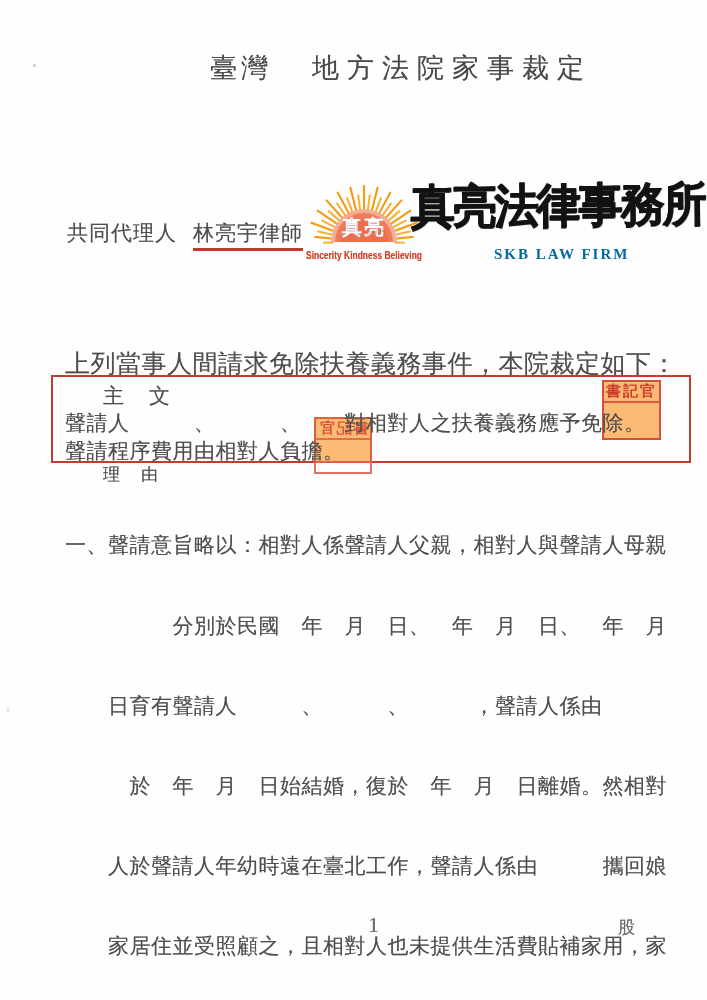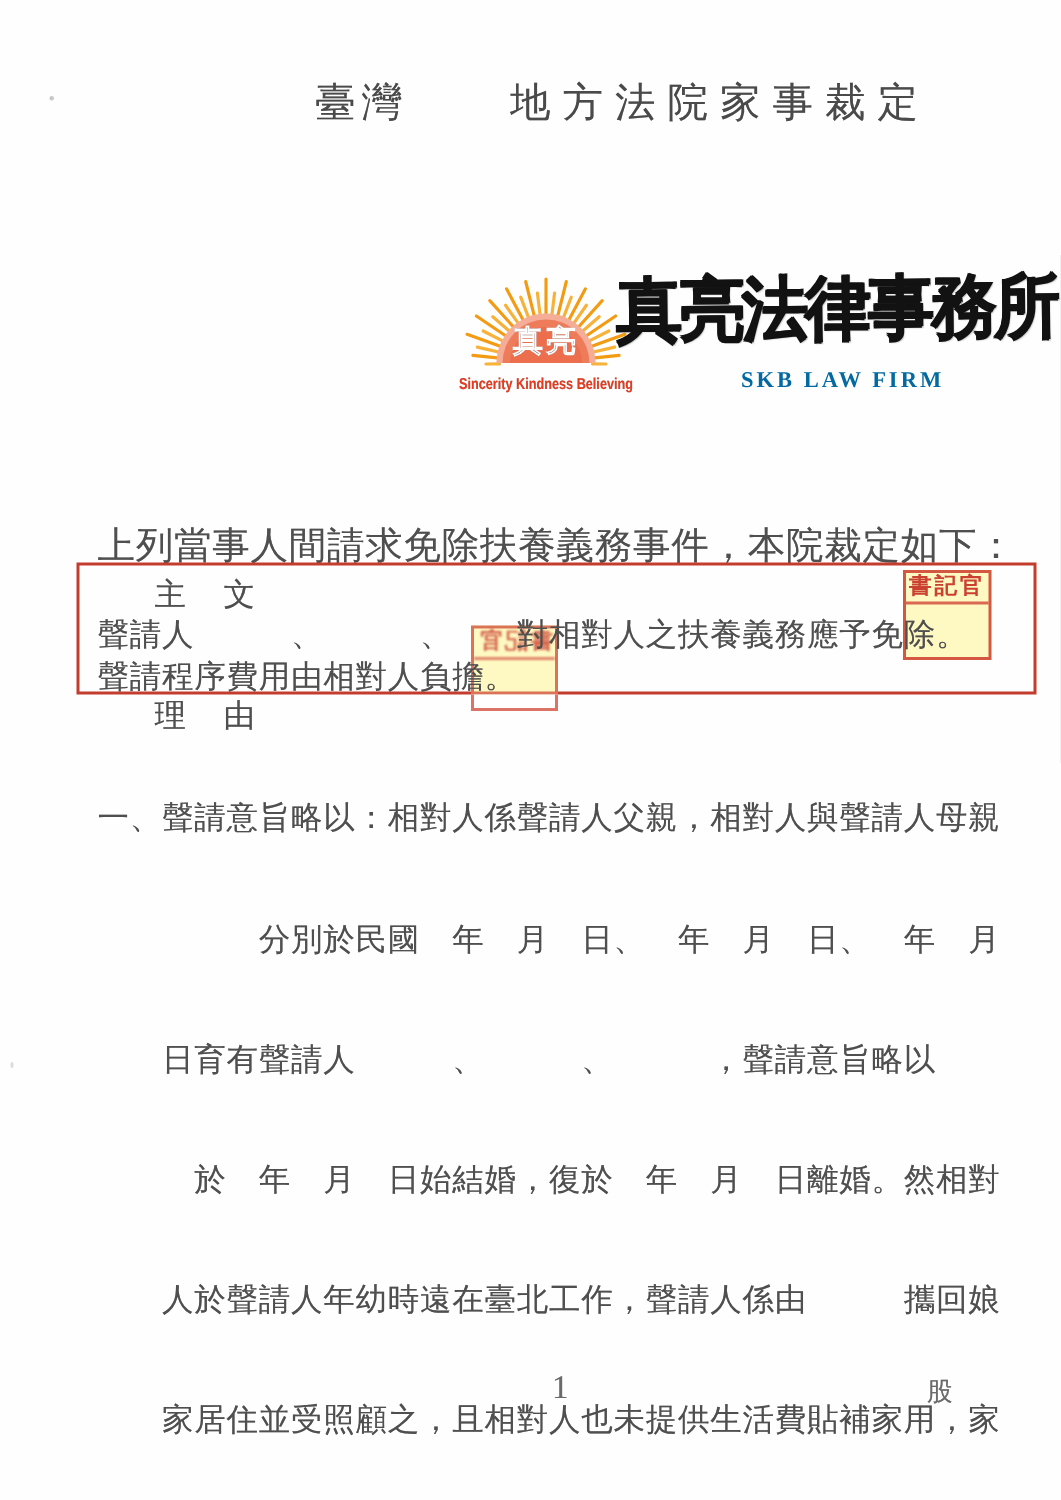--- a/index.html
+++ b/index.html
@@ -7,21 +7,21 @@
     position:relative;width:707px;height:1000px;background:#fefefe;
     font-family:"Liberation Serif","DejaVu Serif",serif;
     color:#4f4f4f;overflow:hidden;
     text-shadow:0 0 .4px rgba(90,90,90,.55);
   }
   .abs{position:absolute;white-space:pre;}
   .scan-dot{position:absolute;background:#9a9a9a;border-radius:50%;opacity:.55;}
 
   .title-line{top:50px;left:210px;font-size:27px;color:#4a4a4a;letter-spacing:4px;}
   .title-gap{display:inline-block;width:40px;}
-  .title-suffix{letter-spacing:8px;margin-left:28px;}
+  .title-suffix{letter-spacing:8px;}
   .case-line{top:92px;left:340px;font-size:21px;letter-spacing:2px;}
   .applicant-line{top:117px;left:65px;font-size:21px;letter-spacing:2px;}
 
   .agent-line{top:219px;left:67px;font-size:21px;letter-spacing:1px;}
   .agent-name{margin-left:16px;border-bottom:3px solid #c0392b;padding-bottom:3px;letter-spacing:1px;}
   .respondent-line{top:250px;left:67px;font-size:21px;letter-spacing:4px;}
 
   .logo-svg{position:absolute;left:304px;top:179px;}
   .firm-zh{
     top:176px;left:410px;width:290px;font-size:44px;font-weight:900;color:#121212;
@@ -31,23 +31,23 @@
   .firm-en{top:246px;left:494px;font-size:15px;font-weight:700;color:#0369a1;letter-spacing:2px;
     font-family:"Liberation Serif",serif;text-shadow:none;}
 
   .preamble{top:347px;left:65px;font-size:25px;letter-spacing:.5px;}
 
   .ruling-box{position:absolute;left:51px;top:375px;width:636px;height:84px;
     border:2.5px solid #c43c2d;z-index:1;}
   .main-heading{top:382px;left:103px;font-size:21px;letter-spacing:2px;z-index:4;}
   .ruling-line1{top:409px;left:65px;font-size:21px;letter-spacing:.5px;z-index:4;}
   .ruling-line2{top:437px;left:65px;font-size:21px;letter-spacing:.5px;z-index:4;}
-  .reason-heading{top:463px;left:103px;font-size:21px;letter-spacing:2px;}
+  .reason-heading{top:463px;left:103px;font-size:17px;letter-spacing:2px;}
 
-  .stamp{position:absolute;background:#fef9c3;border:2.5px solid rgba(207,69,52,.9);z-index:3;
+  .stamp{position:absolute;background:#fdba74;border:2.5px solid rgba(207,69,52,.9);z-index:3;
     box-sizing:border-box;}
   .stamp .stamp-text{display:block;text-align:center;font-size:15px;font-weight:700;
     color:rgba(200,55,40,.95);letter-spacing:2px;line-height:19px;
     border-bottom:2px solid rgba(207,69,52,.8);text-shadow:none;}
   .stamp-right{left:602px;top:380px;width:59px;height:60px;}
   .stamp-mid{left:314px;top:417px;width:58px;height:46px;border-color:rgba(207,69,52,.75);}
   .stamp-mid .stamp-text{filter:blur(.6px);opacity:.8;transform:scaleX(-1);}
   .stamp-tab{position:absolute;left:314px;top:463px;width:58px;height:11px;background:#fff;
     border:2.5px solid rgba(207,69,52,.75);border-top:none;z-index:3;box-sizing:border-box;}
 
@@ -63,20 +63,21 @@
 
 <div class="page">
 
   <div class="scan-dot" style="left:33px;top:64px;width:3px;height:3px;"></div>
   <div class="scan-dot" style="left:7px;top:708px;width:2px;height:4px;opacity:.35;"></div>
 
   <div class="abs title-line"><span>臺灣</span><span class="title-gap"></span><span class="title-suffix">地方法院家事裁定</span></div>
 
 
 
+  <div class="abs agent-line"><span>共同代理人</span><span class="agent-name">林亮宇律師</span></div>
 
 
   <svg class="logo-svg" width="122" height="86" viewBox="0 0 122 86">
     <g>
         <line x1="29.00472145015187" y1="63.541024599555776" x2="20.00609219374435" y2="63.69809625749133" stroke="#f7b23a" stroke-width="2.1" stroke-linecap="round"></line>
         <line x1="29.169821243583527" y1="59.759617638702736" x2="11.268427126954606" y2="57.878105299884965" stroke="#f29b13" stroke-width="2.1" stroke-linecap="round"></line>
         <line x1="29.794527991657706" y1="56.02651731534019" x2="14.204606955093944" y2="52.427300445838355" stroke="#f7b23a" stroke-width="2.1" stroke-linecap="round"></line>
         <line x1="30.869528755636843" y1="52.397375556904265" x2="7.377213235989132" y2="43.846871973762546" stroke="#f29b13" stroke-width="2.1" stroke-linecap="round"></line>
         <line x1="32.3787977501606" y1="48.92629450807405" x2="18.122693363146716" y2="41.6624465122413" stroke="#f7b23a" stroke-width="2.1" stroke-linecap="round"></line>
         <line x1="34.299835250793706" y1="45.66501999240685" x2="13.573895936917665" y2="31.685197405638174" stroke="#f29b13" stroke-width="2.1" stroke-linecap="round"></line>
@@ -126,21 +127,21 @@
   <div class="stamp stamp-mid">
     <span class="stamp-text">書記官</span>
   </div>
   <div class="stamp-tab"></div>
 
   <div class="abs reason-heading">理　由</div>
 
   <div class="reasons">
     <div class="reason-line">一、聲請意旨略以：相對人係聲請人父親，相對人與聲請人母親</div>
     <div class="reason-line">　　　　　分別於民國　年　月　日、　年　月　日、　年　月</div>
-    <div class="reason-line">　　日育有聲請人　　　、　　　、　　　，聲請意旨略以</div>
+    <div class="reason-line">　　日育有聲請人　　　、　　　、　　　，聲請人係由</div>
     <div class="reason-line">　　　於　年　月　日始結婚，復於　年　月　日離婚。然相對</div>
     <div class="reason-line">　　人於聲請人年幼時遠在臺北工作，聲請人係由　　　攜回娘</div>
     <div class="reason-line">　　家居住並受照顧之，且相對人也未提供生活費貼補家用，家</div>
     
     
     
     
     
     
     

